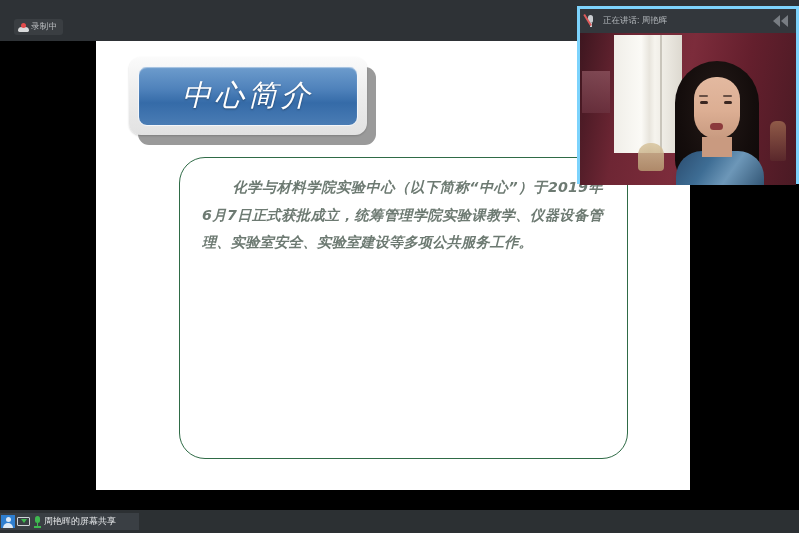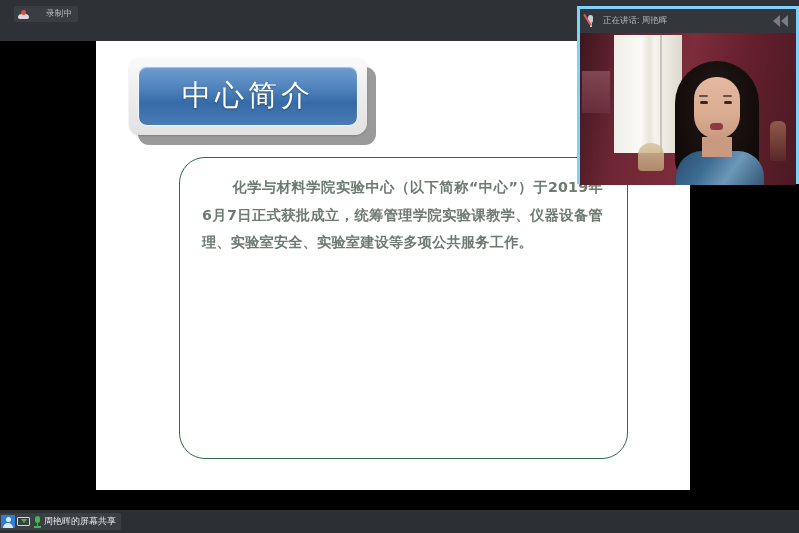--- a/index.html
+++ b/index.html
@@ -10,22 +10,22 @@
     overflow:hidden;
   }
   #app { position:relative; width:799px; height:533px; background:#2c3033; }
 
   
   .top-chrome {
     position:absolute; left:0; top:0; width:799px; height:41px;
     background:#2e3236;
   }
   .rec-badge {
-    position:absolute; left:14px; top:6px;
-    display:flex; align-items:center; gap:17px;
+    position:absolute; left:14px; top:19px;
+    display:flex; align-items:center; gap:2px;
     padding:2px 6px 2px 4px; border-radius:3px;
     background:#3a3e42;
   }
   .rec-dot-icon {
     width:11px; height:9px; position:relative;
     display:inline-block;
   }
   .rec-dot-icon .cloudbase {
     position:absolute; left:0; bottom:0; width:11px; height:5px;
     background:#d9dadb; border-radius:5px 5px 2px 2px;
@@ -33,20 +33,21 @@
   .rec-dot-icon .reddot {
     position:absolute; left:3px; top:0px; width:5px; height:5px;
     border-radius:50%; background:#e24b4b;
   }
   .rec-text { font-size:8.5px; color:#b9bcbf; letter-spacing:.3px; }
 
   
   .stage {
     position:absolute; left:0; top:41px; width:799px; height:469px;
     background:#000;
+    font-style:italic;
   }
   .slide {
     position:absolute; left:96px; top:0px; width:594px; height:449px;
     background:#ffffff;
   }
 
   
   .title-wrap { position:absolute; left:33px; top:16px; width:247px; height:88px; }
   .title-shadow {
     position:absolute; left:9px; top:10px; width:238px; height:78px;
@@ -215,21 +216,21 @@
   .name-text { font-size:9px; color:#e6e8ea; letter-spacing:.2px; }
 
   
   .taskbar {
     position:absolute; left:0; bottom:0; width:799px; height:23px;
     background:#2c3033;
   }
   .task-item {
     position:absolute; left:0; top:3px; height:17px;
     display:flex; align-items:center; gap:2px;
-    background:#3a3f44; padding:0 5px 0 1px;
+    background:#3a3f44; padding:0 23px 0 1px;
   }
   .tb-person { width:14px; height:13px; background:#2f7fd0; position:relative; flex:none; }
   .tb-person .head { position:absolute; left:4.5px; top:2px; width:5px; height:5px; border-radius:50%; background:#dce9f6; }
   .tb-person .sh  { position:absolute; left:2px; top:7.5px; width:10px; height:5px; border-radius:5px 5px 0 0; background:#dce9f6; }
   .tb-screen { width:13px; height:12px; position:relative; flex:none; }
   .tb-screen .frame {
     position:absolute; left:0; top:1px; width:13px; height:9px;
     border:1.5px solid #cfd3d7; border-radius:1px;
   }
   .tb-screen .arrow {

